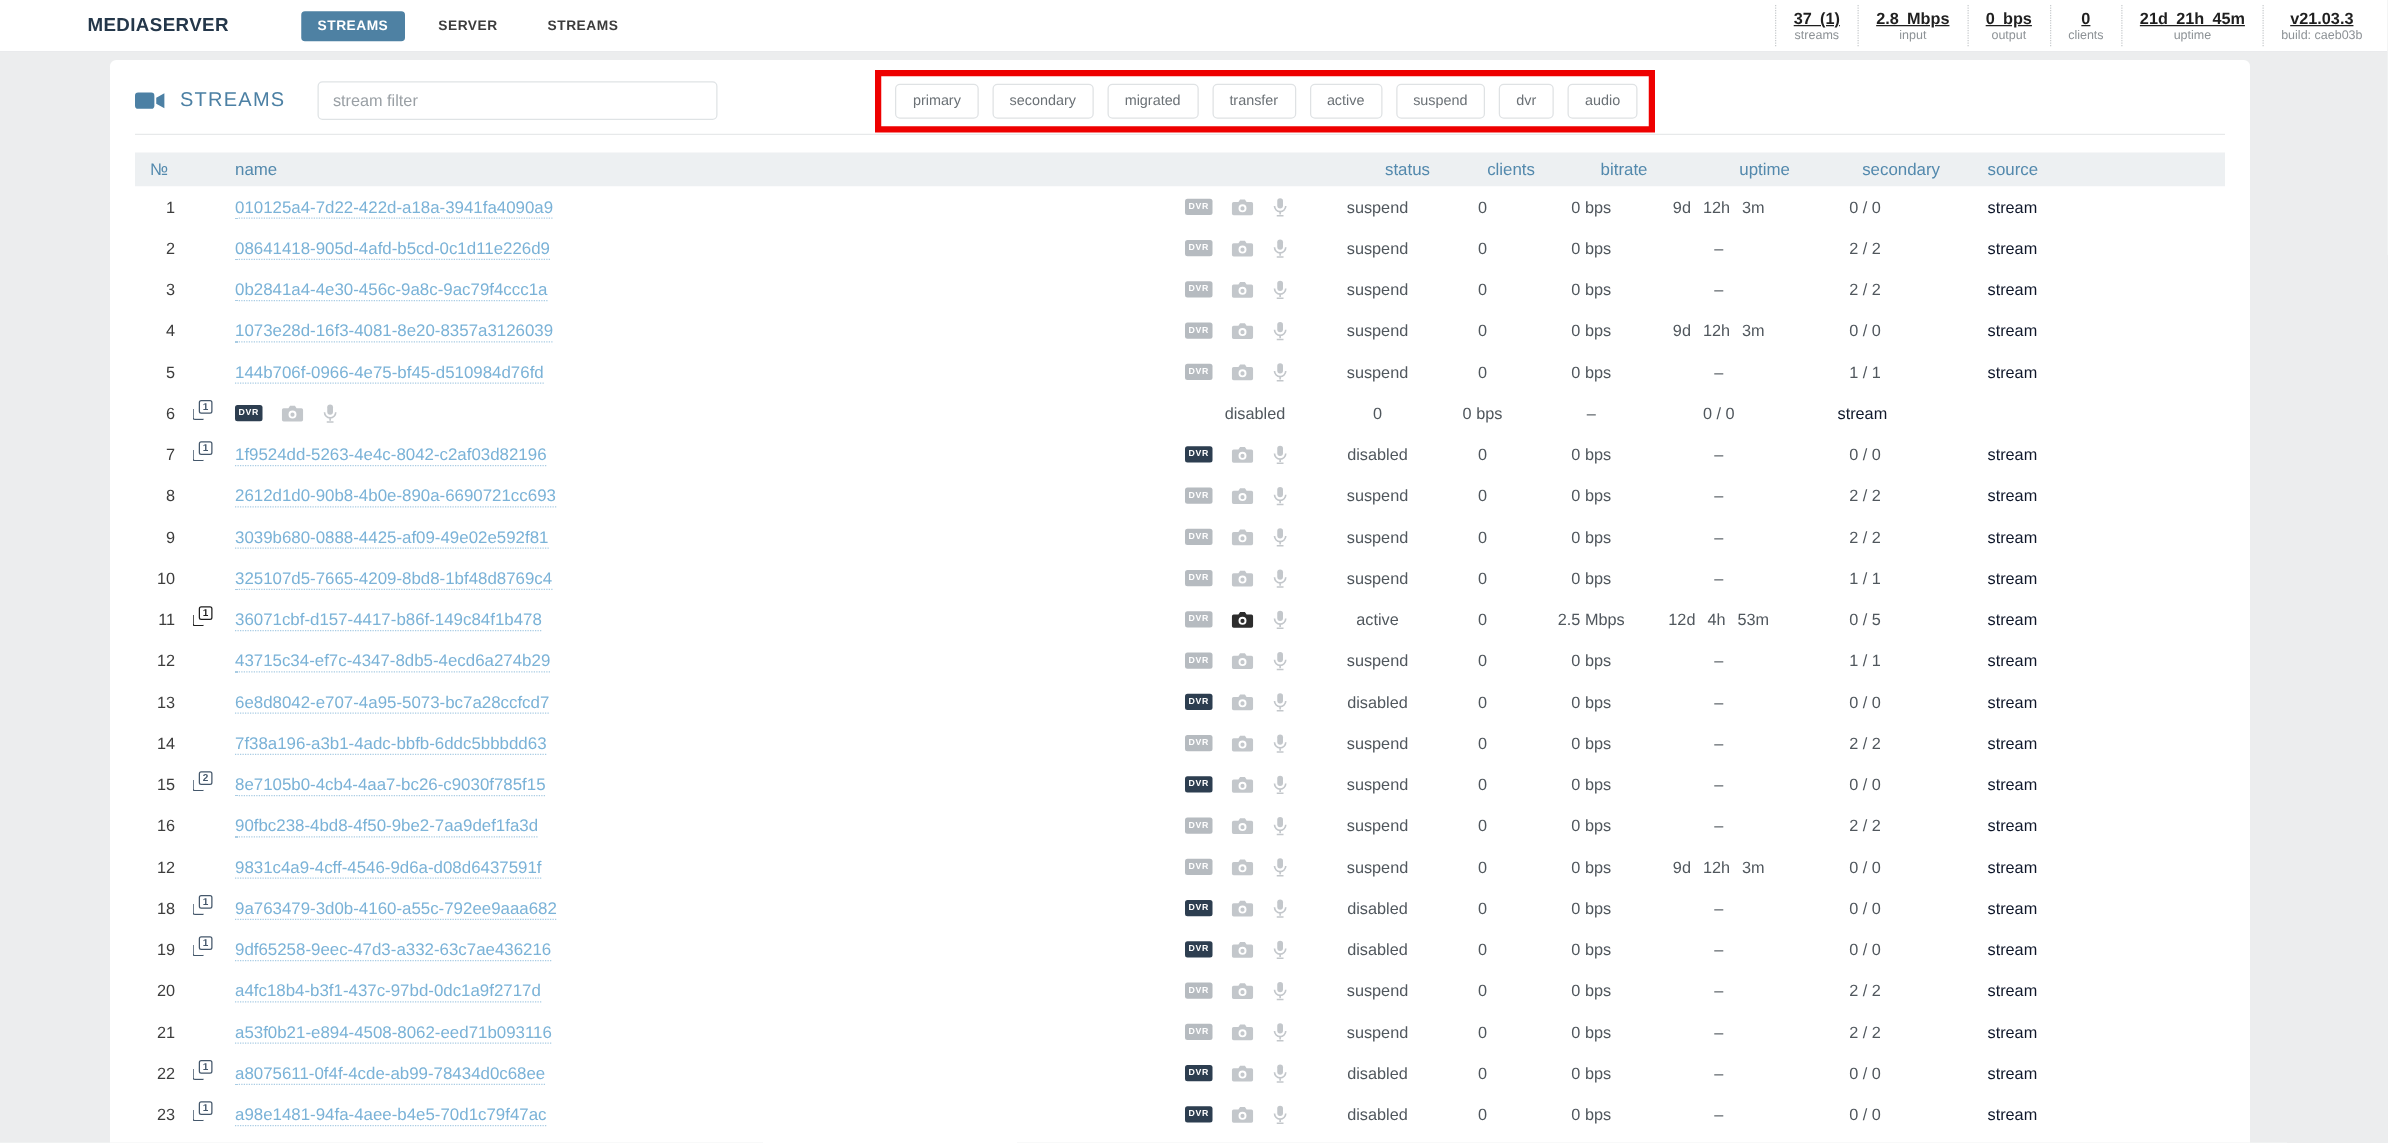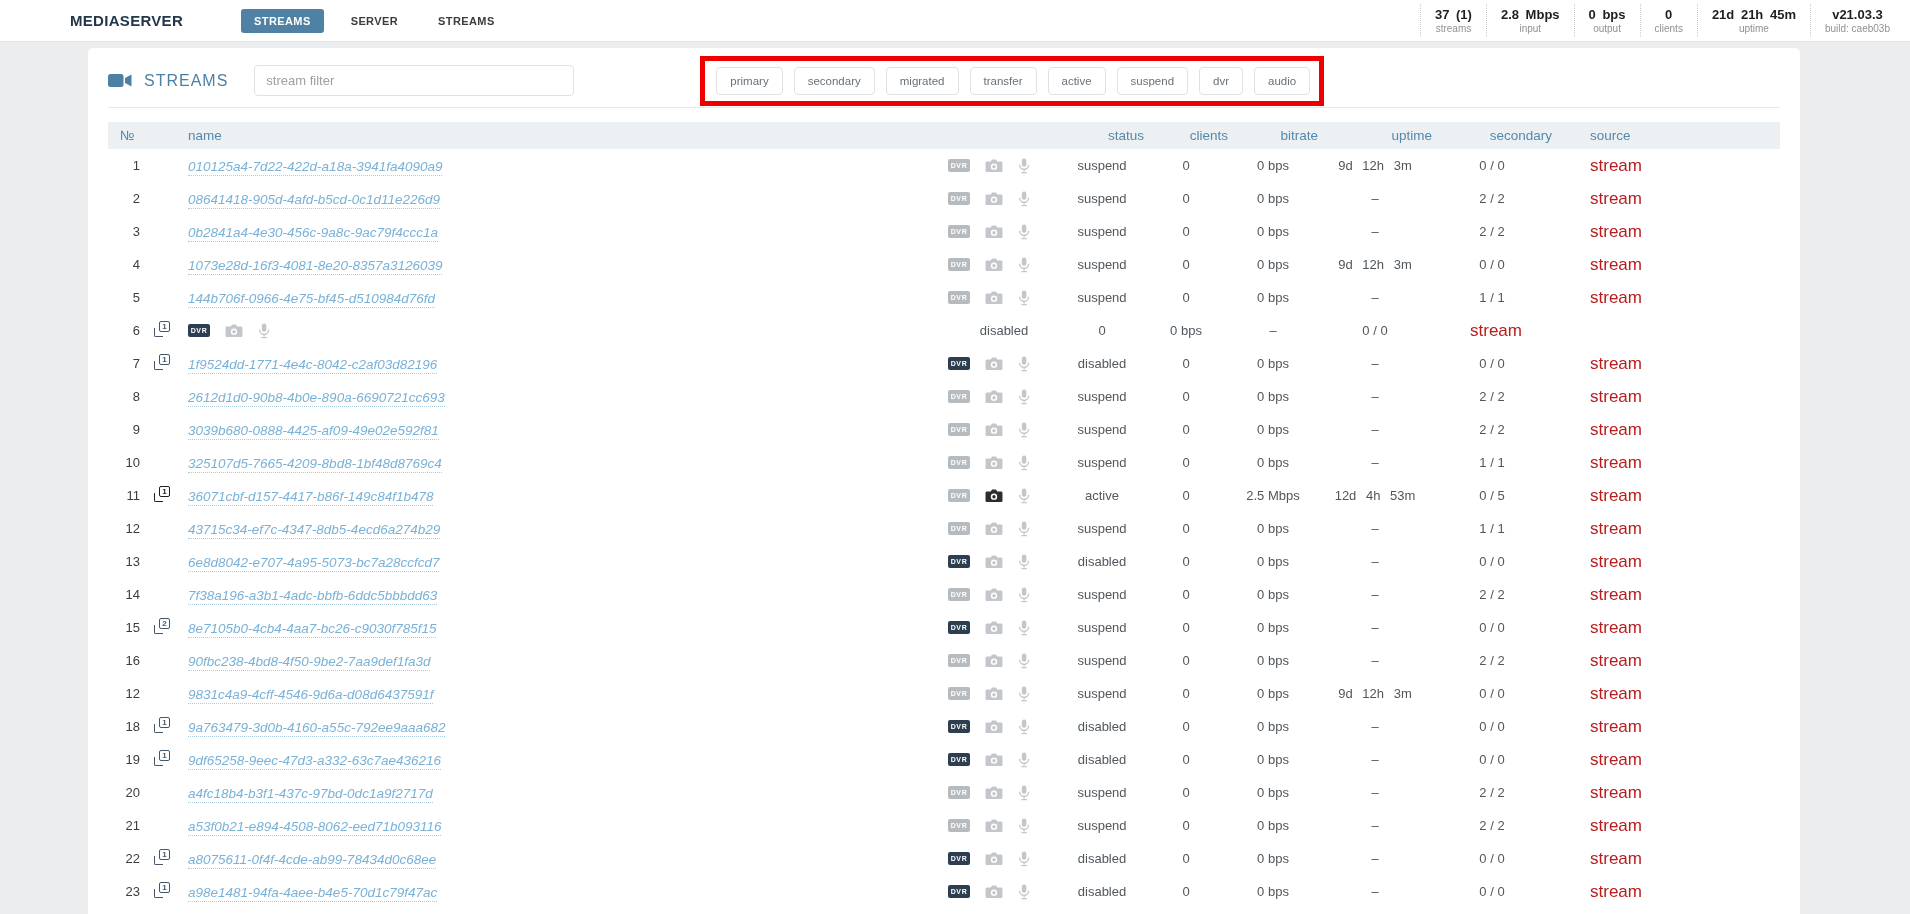--- a/index.html
+++ b/index.html
@@ -10,21 +10,21 @@
   .topbar { height:42px; background:#ffffff; border-bottom:1px solid #e2e4e6;
     display:flex; align-items:center; }
   .brand { margin-left:70px; font-size:15px; font-weight:bold; color:#24374a;
     letter-spacing:.3px; cursor:pointer; }
   .tabs { display:flex; align-items:center; margin-left:58px; gap:14px; }
   .tab { font-size:11px; font-weight:600; color:#3c3c3c; padding:6px 13px;
     border-radius:3px; cursor:pointer; letter-spacing:.4px; }
   .tab.active { background:#4e81a3; color:#fff; }
   .stats { margin-left:auto; display:flex; align-items:stretch; margin-right:6px; }
   .stat { padding:3px 14px; text-align:center; border-left:1px dotted #c8cbcd; }
-  .stat .val { font-size:13px; font-weight:bold; color:#1f1f1f; white-space:nowrap; word-spacing:3px; }
+  .stat .val { font-size:13px; font-weight:bold; color:#1f1f1f; white-space:nowrap; word-spacing:3px;text-decoration:underline; }
   .stat .lbl { font-size:10px; color:#8d9296; margin-top:1px; white-space:nowrap; }
 
   
   .card { position:absolute; left:88px; right:110px; top:48px; bottom:0;
     background:#fff; border-radius:5px 5px 0 0; padding:0 20px; }
 
   .section-head { display:flex; align-items:center; padding-top:16px; height:60px;
     border-bottom:1px solid #e7e9ea; padding-bottom:10px; position:relative; }
   .cam-title-icon { width:24px; height:15px; flex:0 0 auto; }
   .section-title { font-size:16px; color:#4c80a4; letter-spacing:1px; margin-left:12px; }
@@ -47,25 +47,25 @@
   .thead { background:#edf0f2; height:27px; }
   .thead .hc { font-size:13.5px; color:#5389ad; }
   .hc.h-num { padding-left:12px; }
   .hc.c { text-align:right; }
   .hc.h-source { padding-left:38px; }
   .trow { height:33px; }
   .cell-num { text-align:right; padding-right:10px; font-size:13px; color:#3d3d3d; }
   .cell-copies { padding-left:4px; }
   .cell-name { padding-left:0; }
   .name-link { font-size:13.5px; color:#7ab2d7; text-decoration:none;
-    border-bottom:1px dotted #a9cce3; padding-bottom:1px; cursor:pointer;font-style:italic; }
+    border-bottom:1px dotted #a9cce3; padding-bottom:1px; cursor:pointer; }
   .cell-icons { display:flex; align-items:center; gap:15px; }
   .cell.c { text-align:center; font-size:13px; color:#50575d; }
   .cell-uptime { word-spacing:6px; }
-  .cell-source { padding-left:38px; font-size:17px; color:#b91c1c; }
+  .cell-source { padding-left:38px; font-size:13px; color:#0f172a; }
 
   
   .dvr { display:inline-block; width:22px; height:13px; border-radius:2px;
     background:#b6bbc0; color:#fff; font-size:7px; font-weight:bold;
     letter-spacing:.6px; text-align:center; line-height:13px; cursor:pointer; }
   .dvr.dark { background:#2d3e50; }
   .cam-icon svg { fill:#c3c7cb; }
   .cam-icon.dark svg { fill:#2d2d2d; }
   .mic-icon svg { fill:#c3c7cb; stroke:#c3c7cb; }
   .cam-icon, .mic-icon { cursor:pointer; display:inline-flex; }
@@ -377,21 +377,21 @@
   </div>
 
   <div class="grid-row trow">
     <div class="cell-num">7</div>
     <div class="cell-copies">
       <span class="copies">
         <i class="back"></i><b>1</b>
       </span>
     </div>
     <div class="cell-name">
-      <a class="name-link">1f9524dd-1771-4e4c-8042-c2af03d82196</a>
+      <a class="name-link">1f9524dd-5263-4e4c-8042-c2af03d82196</a>
     </div>
     <div class="cell-icons">
       <span class="dvr dark">DVR</span>
       <span class="cam-icon">
         <svg width="18" height="15" viewBox="0 0 20 17">
           <path fill-rule="evenodd" d="M6.3 4 L7.8 1.8 h4.4 L13.7 4 H18 a1.6 1.6 0 0 1 1.6 1.6 v8.8 A1.6 1.6 0 0 1 18 16 H2 a1.6 1.6 0 0 1 -1.6 -1.6 V5.6 A1.6 1.6 0 0 1 2 4 Z
                    M10 6.2 a3.6 3.6 0 1 1 0 7.2 a3.6 3.6 0 1 1 0 -7.2 Z
                    M10 8 a1.9 1.9 0 1 0 0 3.8 a1.9 1.9 0 1 0 0 -3.8 Z"></path>
           <path d="M15.7 0.4 q3 .3 3.3 3.2" fill="none" stroke-width="1.2" stroke="currentColor" style="stroke:inherit"></path>
         </svg>

